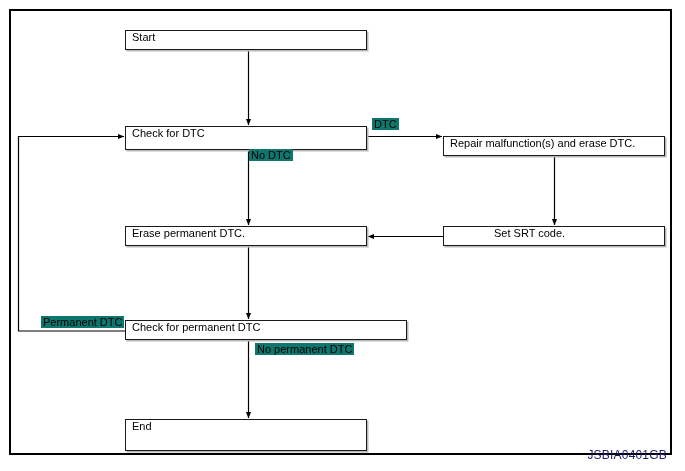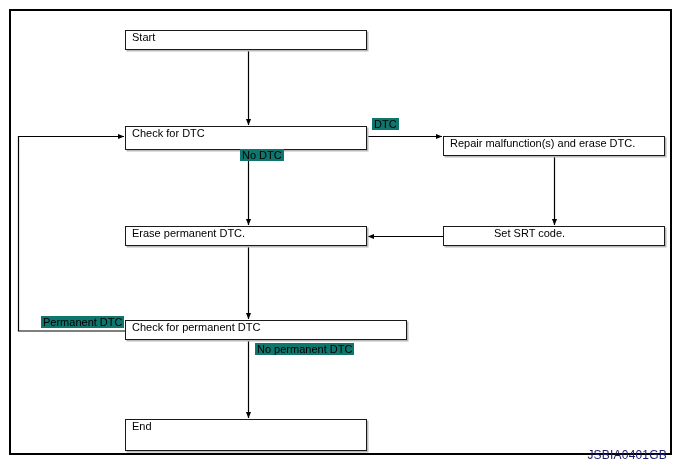--- a/index.html
+++ b/index.html
@@ -132,21 +132,21 @@
   <div class="node" style="left:125px; top:320px; width:282px; height:20px;">
     <span class="node-label">Check for permanent DTC</span>
   </div>
 
   <div class="node" style="left:125px; top:419px; width:242px; height:32px;">
     <span class="node-label">End</span>
   </div>
 
   <div class="edge-label" style="left:372px; top:118px;">DTC</div>
 
-  <div class="edge-label" style="left:240px; top:149px;">No DTC</div>
+  <div class="edge-label" style="left:249px; top:149px;">No DTC</div>
 
   <div class="edge-label" style="left:41px; top:316px;">Permanent DTC</div>
 
   <div class="edge-label" style="left:255px; top:343px;">No permanent DTC</div>
 
   <div class="figure-code">JSBIA0401GB</div>
 
 </div>
 
 </body></html>

